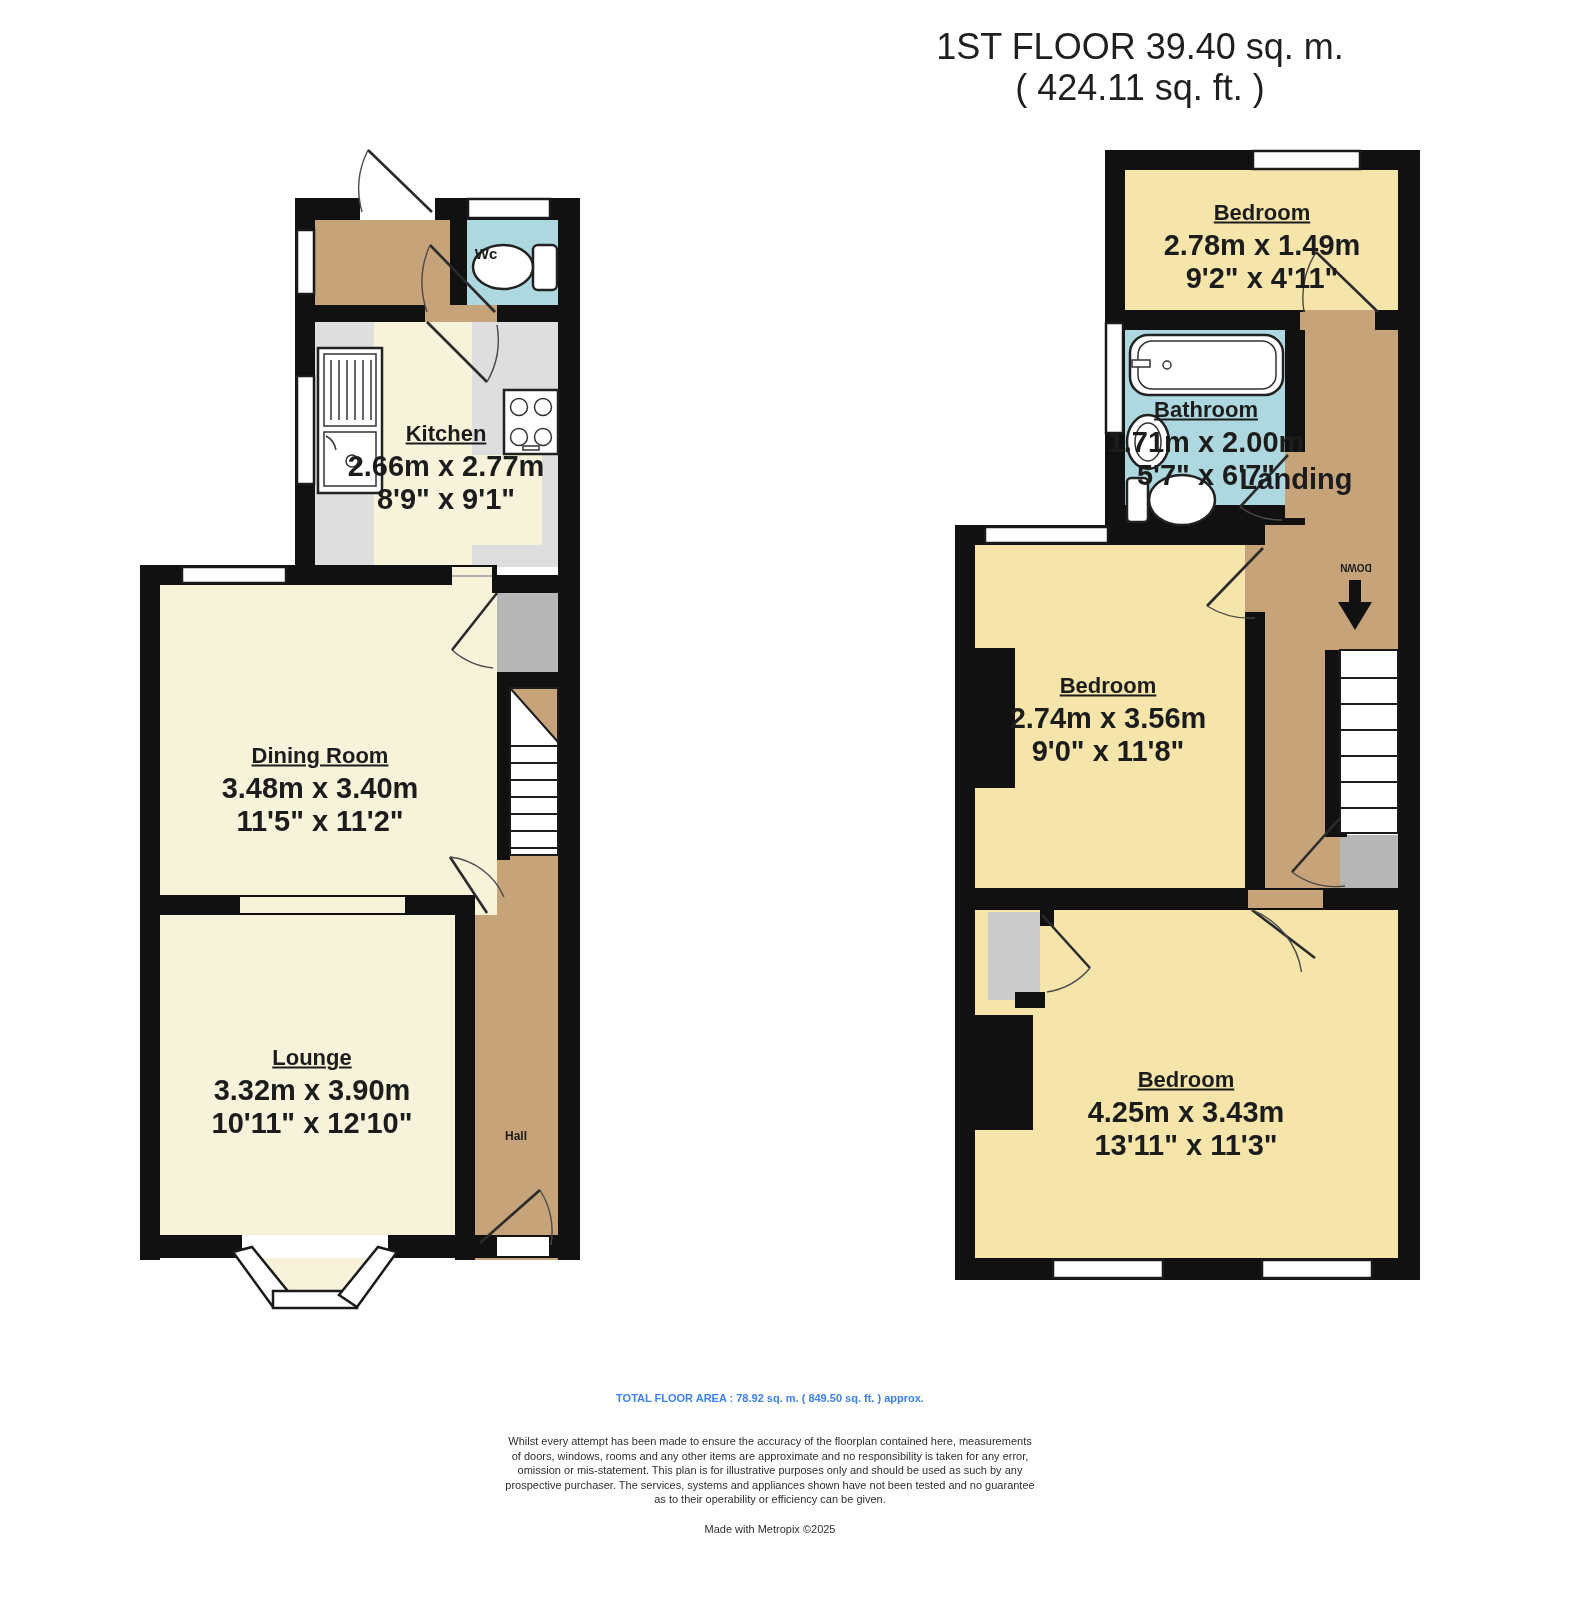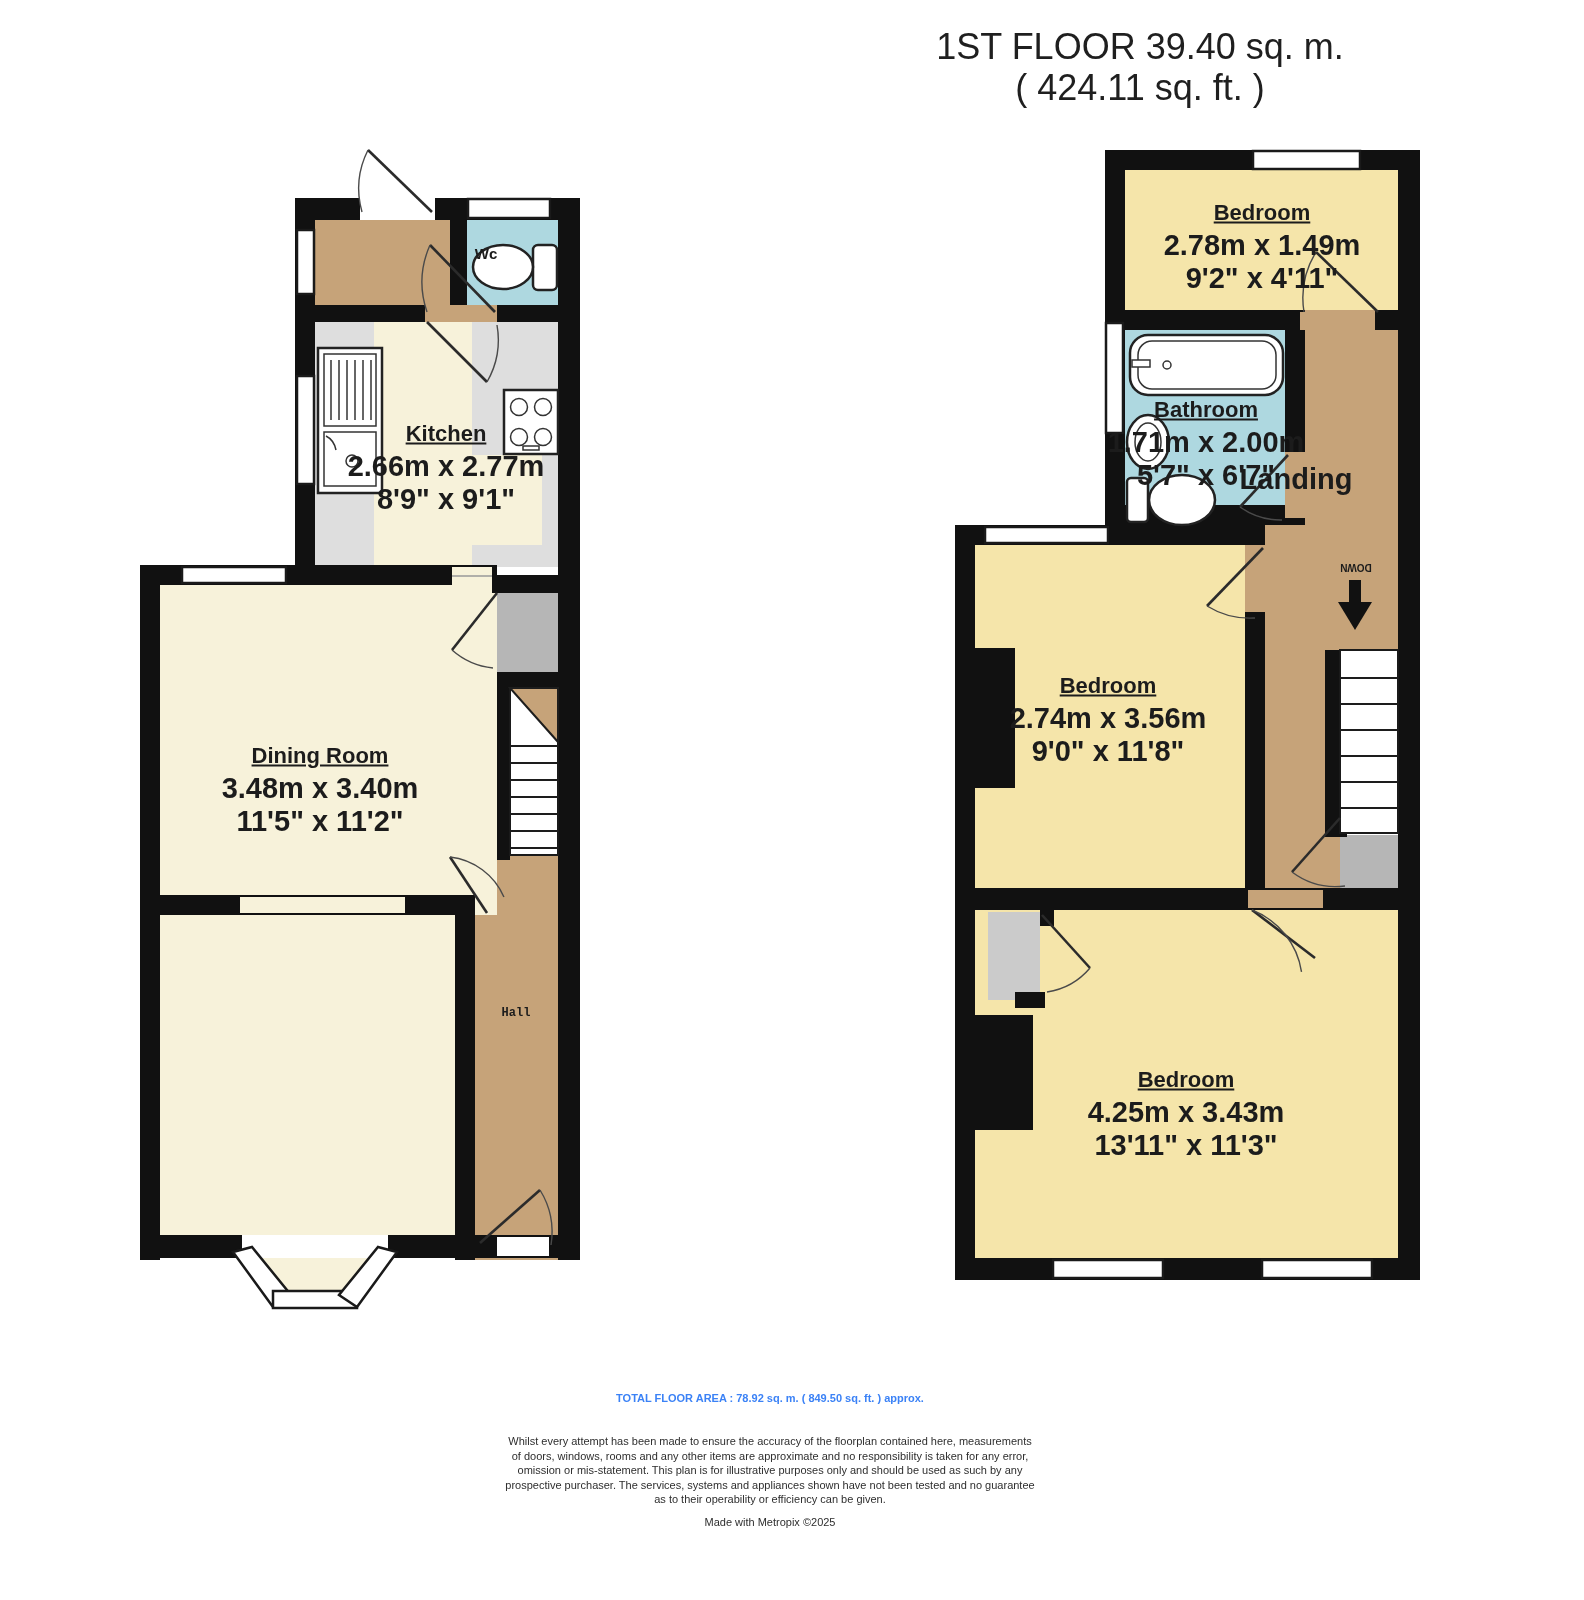--- a/index.html
+++ b/index.html
@@ -34,21 +34,21 @@
   .lbl{position:absolute;transform:translate(-50%,-50%);text-align:center;color:#1c1c1c;
        font-weight:bold;white-space:nowrap;line-height:33px;font-size:29px;}
   .lbl .nm{font-size:22px;text-decoration:underline;}
   .title{position:absolute;transform:translate(-50%,-50%);text-align:center;color:#1f1f1f;
          font-size:36px;line-height:41px;white-space:nowrap;font-weight:normal;}
   .tiny{position:absolute;transform:translate(-50%,-50%);color:#1c1c1c;font-weight:bold;white-space:nowrap;}
   .footer-total{position:absolute;left:770px;top:1398px;transform:translate(-50%,-50%);
                 font-size:11px;font-weight:bold;color:#3b82f6;white-space:nowrap;}
   .footer-disc{position:absolute;left:770px;top:1434px;transform:translateX(-50%);width:530px;
                font-size:11px;line-height:14.5px;text-align:center;color:#2e2e2e;}
-  .footer-credit{margin-top:8px;}
+  .footer-credit{margin-top:15px;}
 </style>
 </head>
 <body>
 
 <div id="canvas">
 
 <svg width="1584" height="1600" viewBox="0 0 1584 1600">
 
   <g>
 
@@ -286,24 +286,29 @@
   <div>2.66m x 2.77m</div>
   <div>8'9" x 9'1"</div>
 </div>
 
 <div class="lbl" style="left:320px;top:788px;">
   <div class="nm">Dining Room</div>
   <div>3.48m x 3.40m</div>
   <div>11'5" x 11'2"</div>
 </div>
 
+<div class="lbl" style="left:312px;top:1090px;">
+  <div class="nm">Lounge</div>
+  <div>3.32m x 3.90m</div>
+  <div>10'11" x 12'10"</div>
+</div>
 
 <div class="tiny" style="left:486px;top:253px;font-size:15px;">Wc</div>
 
-<div class="tiny" style="left:516px;top:1013px;font-size:12px;font-family:Liberation Mono, monospace;">Hall</div>
+<div class="tiny" style="left:516px;top:1136px;font-size:12px;">Hall</div>
 
 <div class="lbl" style="left:1262px;top:245px;">
   <div class="nm">Bedroom</div>
   <div>2.78m x 1.49m</div>
   <div>9'2" x 4'11"</div>
 </div>
 
 <div class="lbl" style="left:1206px;top:442px;">
   <div class="nm">Bathroom</div>
   <div>1.71m x 2.00m</div>

